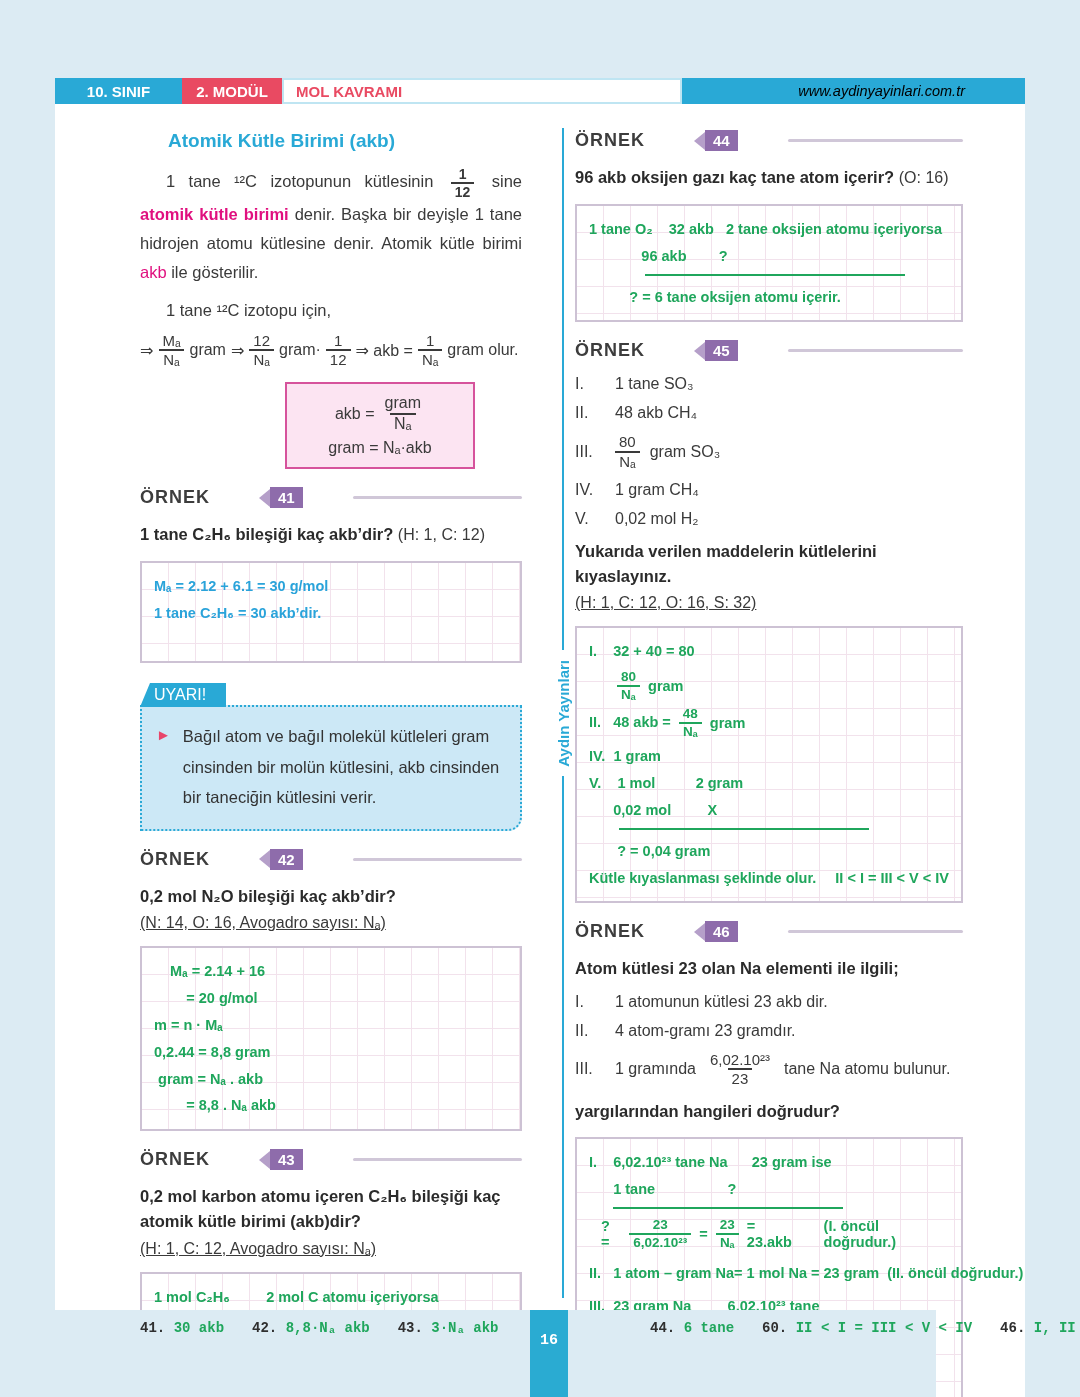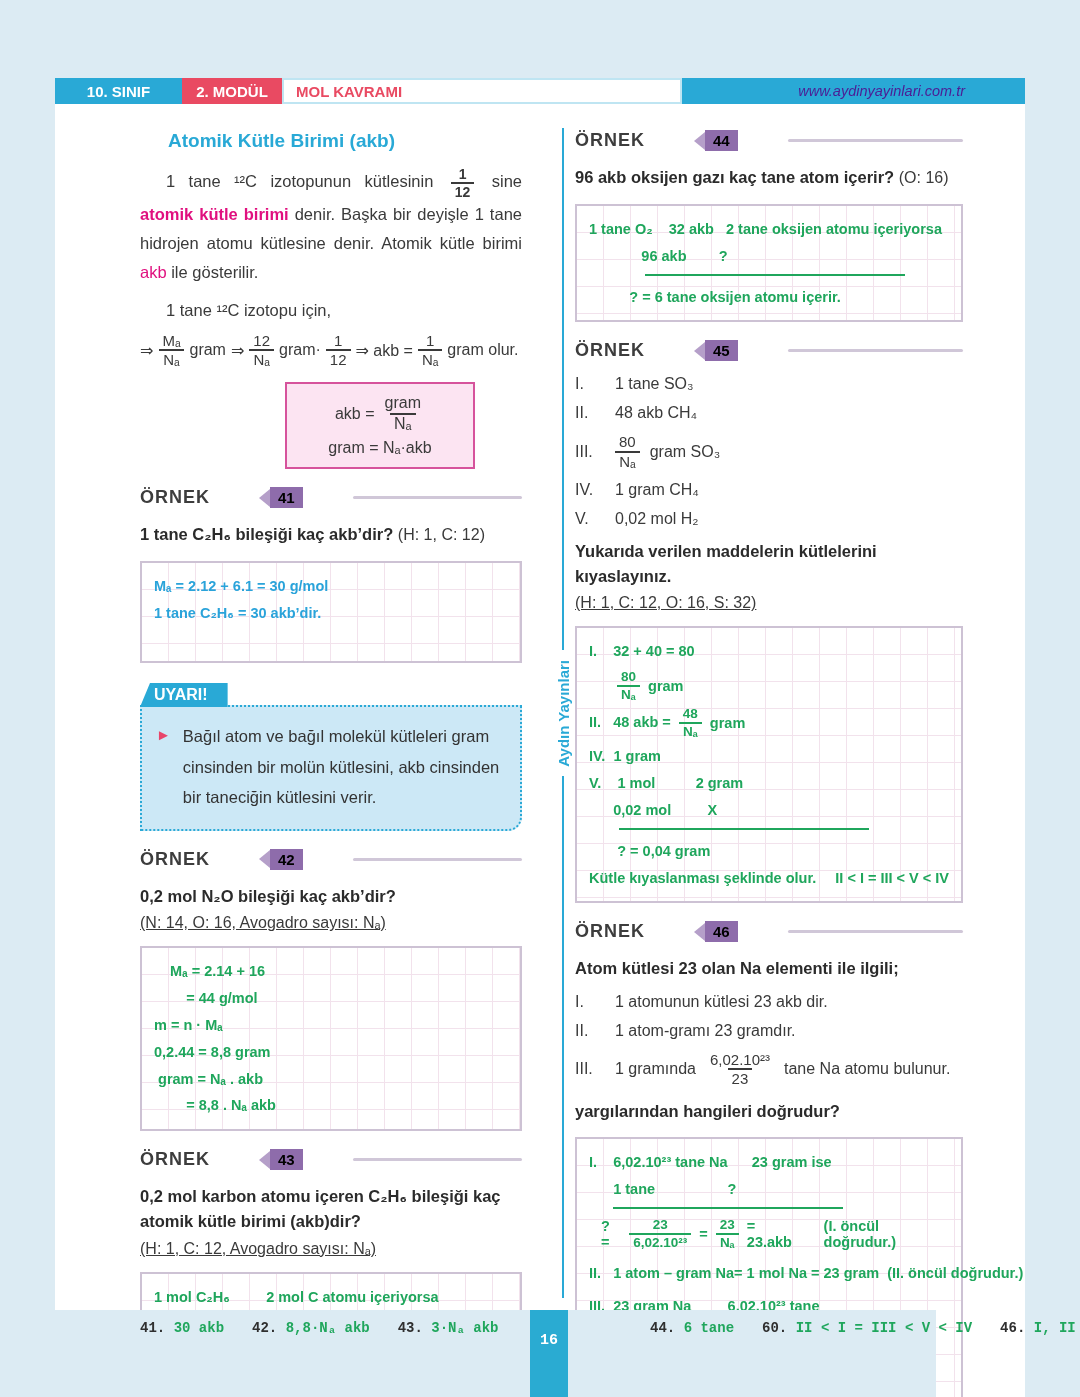--- a/index.html
+++ b/index.html
@@ -5,21 +5,21 @@
   * { margin:0; padding:0; box-sizing:border-box; }
   body { font-family:"Liberation Sans","DejaVu Sans",sans-serif; }
   .screen { position:relative; width:1080px; height:1397px; background:#dcebf3; overflow:hidden; }
   .page { position:absolute; left:55px; top:78px; width:970px; height:1388px; background:#ffffff; }
 
   
   .header-bar { position:absolute; left:0; top:0; width:970px; height:26px; display:flex; background:#29a9d6; }
   .hdr-grade { width:127px; background:#29a9d6; color:#fff; font-weight:bold; font-size:15px; display:flex; align-items:center; justify-content:center; }
   .hdr-module { width:100px; background:#e94a62; color:#fff; font-weight:bold; font-size:15px; display:flex; align-items:center; justify-content:center; }
   .hdr-topic { width:400px; background:#fff; border:2px solid #bfe5f2; color:#e94a62; font-weight:bold; font-size:15px; display:flex; align-items:center; padding-left:12px; }
-  .hdr-site { flex:1; color:#4c1d95; font-style:italic; font-size:14.5px; display:flex; align-items:center; justify-content:flex-end; padding-right:60px;padding-left:40px; }
+  .hdr-site { flex:1; color:#000000; font-style:italic; font-size:14.5px; display:flex; align-items:center; justify-content:flex-end; padding-right:60px;padding-left:40px; }
 
   
   .col-left  { position:absolute; left:85px;  top:52px; width:382px; }
   .col-right { position:absolute; left:520px; top:52px; width:388px; }
 
   
   .divider { position:absolute; left:500px; top:50px; height:1170px; width:16px; display:flex; flex-direction:column; align-items:center; }
   .divider .seg { width:2px; flex:1; background:#29a9d6; }
   .divider .pub { writing-mode:vertical-rl; transform:rotate(180deg); color:#29a9d6; font-weight:bold; font-size:15px; padding:10px 0; white-space:nowrap; }
 
@@ -38,21 +38,21 @@
 
   .formula-row { display:flex; align-items:center; gap:5px; font-size:16px; color:#3a3a3a; margin:6px 0 14px 0; flex-wrap:nowrap; }
   .formula-row .frac { font-size:15px; }
 
   .akb-box { width:190px; margin-left:145px; border:2px solid #d6539c; background:#fce4f2; padding:10px 8px; text-align:center; color:#3a3a3a; font-size:16px; }
   .akb-box .row1 { display:flex; align-items:center; justify-content:center; gap:6px; margin-bottom:6px; }
 
   
   .ornek-header { display:flex; align-items:center; margin:18px 0 14px 0;gap:44px; }
   .ornek-word { font-weight:bold; font-size:18px; color:#3d3d3d; letter-spacing:1px; }
-  .ornek-badge { position:relative; background:#8e6cab; color:#000000; font-weight:bold; font-size:15px; padding:2px 8px; margin-left:16px; }
+  .ornek-badge { position:relative; background:#8e6cab; color:#ffffff; font-weight:bold; font-size:15px; padding:2px 8px; margin-left:16px; }
   .ornek-badge::before { content:""; position:absolute; left:-11px; top:50%; transform:translateY(-50%);
       border-top:9px solid transparent; border-bottom:9px solid transparent; border-right:11px solid #b59fc9; }
   .ornek-line { flex:1; height:3px; background:#d0c7d8; margin-left:6px; border-radius:2px; }
 
   .q-line { font-size:16.5px; color:#2b2b2b; line-height:1.5; margin-bottom:4px; }
   .q-bold { font-weight:bold; }
   .q-note { font-size:16px; color:#3a3a3a; font-weight:normal; }
   .q-note-line { font-size:16px; color:#3a3a3a; margin-top:6px;text-decoration:underline; }
 
   
@@ -63,21 +63,21 @@
   .ans-line { white-space:pre; font-weight:bold; font-size:14.5px; line-height:1.85; }
   .box-green { color:#1fa65c; }
   .box-green .ans-line { color:#1fa65c; }
   .box-cyan .ans-line { color:#2aa3da; }
   .prop-line { border-top:2px solid currentColor; height:0; margin:4px 0 8px 0; }
   .ans-frac-row { display:flex; align-items:center; gap:8px; font-weight:bold; font-size:14.5px; margin:4px 0; }
   .ans-frac-row .frac { font-size:13.5px; }
 
   
   .uyari { margin-top:20px; }
-  .uyari-tab { display:inline-block; background:#29a9d6; color:#fff; font-weight:bold; font-size:16px;
+  .uyari-tab { display:inline-block; background:#29a9d6; color:#fff; font-weight:normal; font-size:16px;
       padding:3px 20px 3px 14px; clip-path:polygon(10px 0, 100% 0, 100% 100%, 0 100%); position:relative; z-index:2;text-align:right; }
   .uyari-box { background:#cce8f6; border:2px dotted #2aa9d6; padding:14px 16px 16px 14px; margin-top:-2px;
       border-radius:0 0 14px 0; display:flex; gap:12px; }
   .uyari-arrow { color:#e8456a; font-size:15px; line-height:1.8; }
   .uyari-text { font-size:16.5px; color:#333; line-height:1.85; }
 
   
   .item-row { display:flex; align-items:center; gap:10px; font-size:16px; color:#3a3a3a; margin-bottom:11px; }
   .item-rn { width:30px; flex:none; }
   .item-row .frac { font-size:15px; }
@@ -185,21 +185,21 @@
 
       <div class="ornek-header">
         <span class="ornek-word">ÖRNEK</span>
         <span class="ornek-badge">42</span>
         <span class="ornek-line"></span>
       </div>
       <div class="q-line q-bold">0,2 mol N₂O bileşiği kaç akb’dir?</div>
       <div class="q-note-line">(N: 14, O: 16, Avogadro sayısı: Nₐ)</div>
       <div class="ans-box box-green">
         <div class="ans-line">    Mₐ = 2.14 + 16</div>
-        <div class="ans-line">        = 44 g/mol</div>
+        <div class="ans-line">        = 20 g/mol</div>
         <div class="ans-line">m = n · Mₐ</div>
         <div class="ans-line">0,2.44 = 8,8 gram</div>
         <div class="ans-line"> gram = Nₐ . akb</div>
         <div class="ans-line">        = 8,8 . Nₐ akb</div>
       </div>
 
       <div class="ornek-header">
         <span class="ornek-word">ÖRNEK</span>
         <span class="ornek-badge">43</span>
         <span class="ornek-line"></span>
@@ -297,21 +297,21 @@
         <span class="ornek-badge">46</span>
         <span class="ornek-line"></span>
       </div>
       <div class="q-line q-bold" style="margin-bottom:12px">Atom kütlesi 23 olan Na elementi ile ilgili;</div>
       <div class="item-row">
           <span class="item-rn">I.</span>
           <span>1 atomunun kütlesi 23 akb dir.</span>
         </div>
       <div class="item-row">
           <span class="item-rn">II.</span>
-          <span>1 atom-gramı 23 gramdır.</span>
+          <span>4 atom-gramı 23 gramdır.</span>
         </div>
       <div class="item-row">
           <span class="item-rn">III.</span>
           <span>1 gramında</span>
           <span class="frac">
             <span class="num">6,02.10²³</span>
             <span class="den">23</span>
           </span>
           <span>tane Na atomu bulunur.</span>
         </div>

